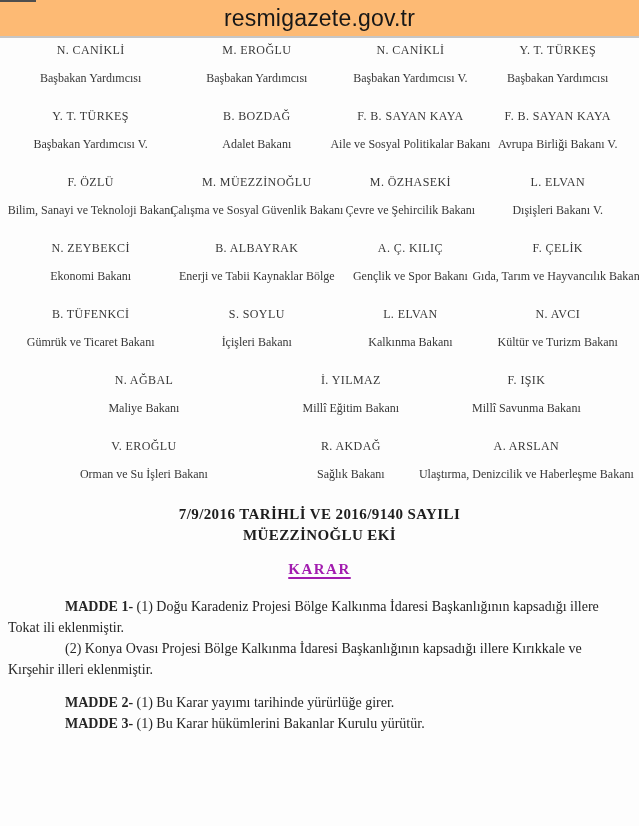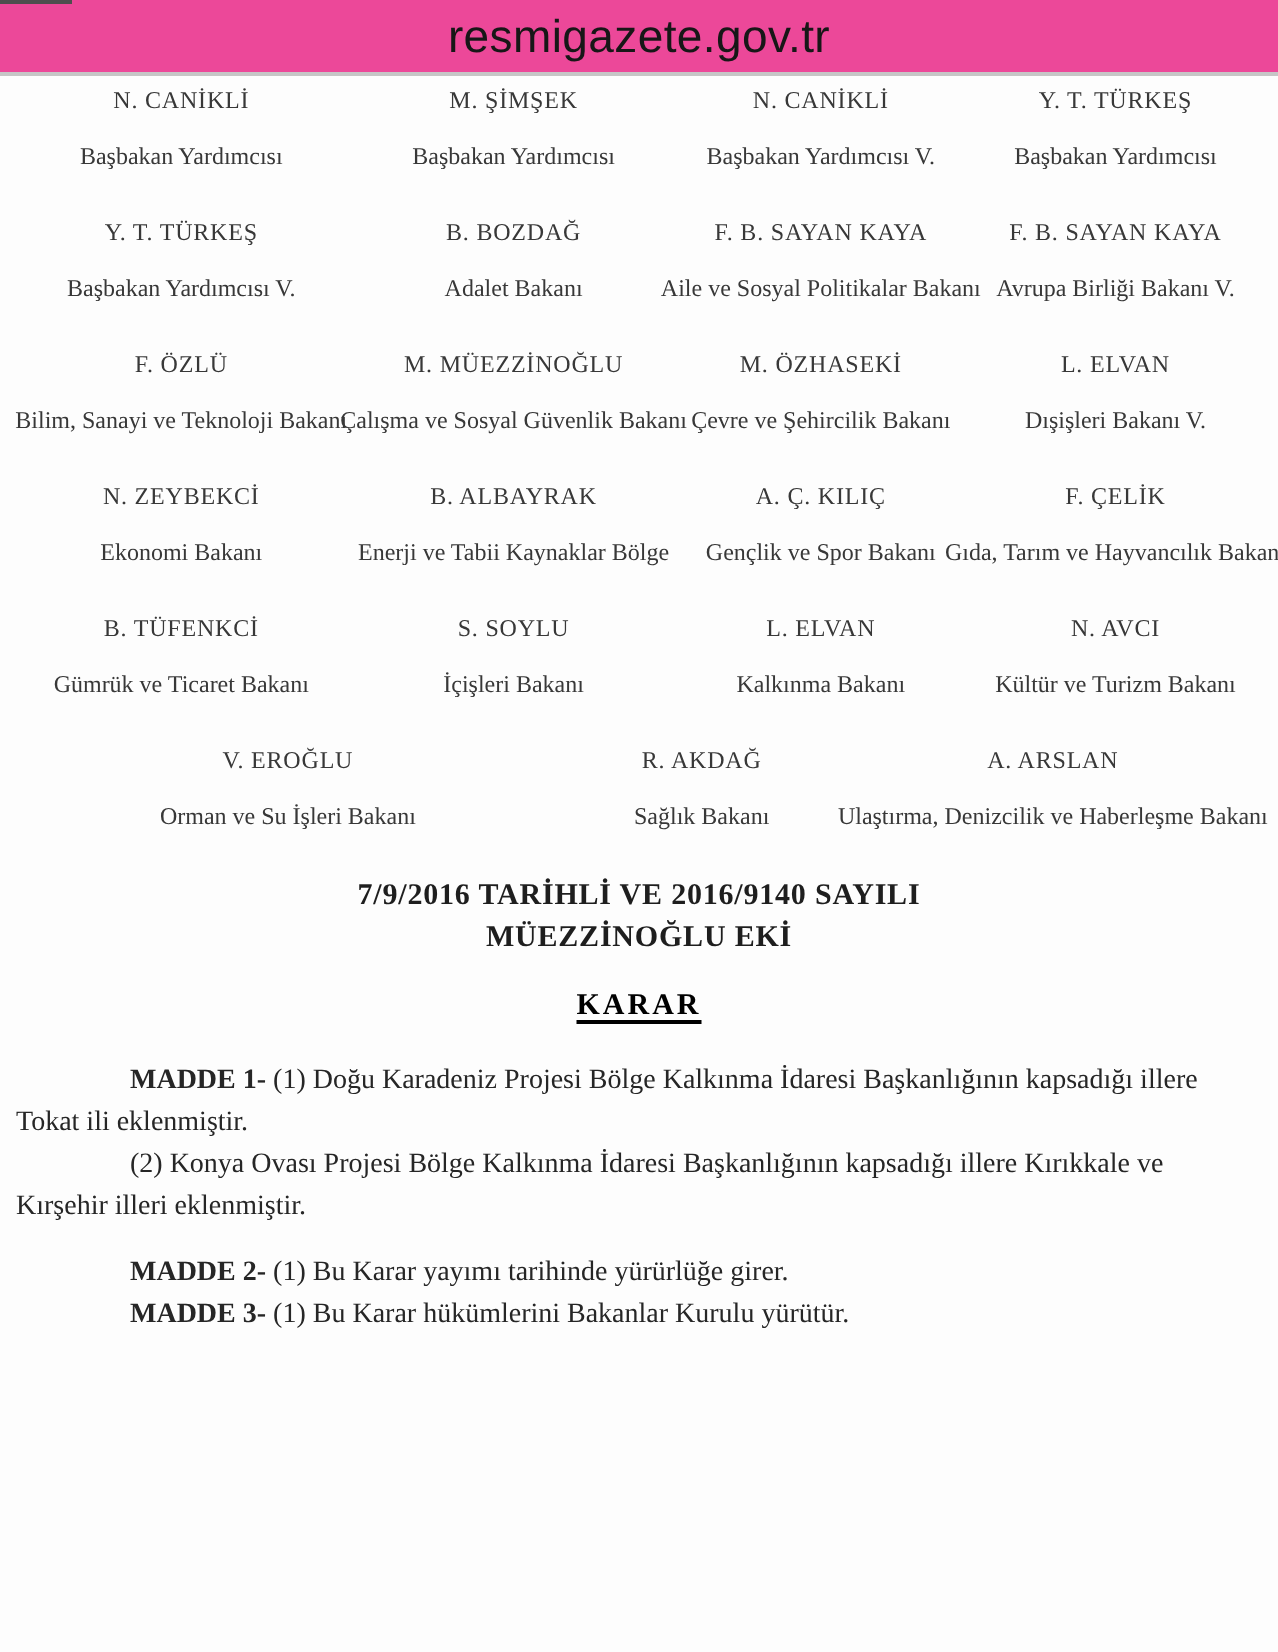--- a/index.html
+++ b/index.html
@@ -8,21 +8,21 @@
     background: #fdfdfd;
     font-family: "Liberation Serif", serif;
     overflow: hidden;
     position: relative;
   }
   
   .titlebar {
     height: 36px;
     display: flex; align-items: center; justify-content: center;
     border-bottom: 2px solid #c6c6c6;
-    background: #ec4899;
+    background: #fdba74;
     position: relative;
   }
   .titlebar .title {
     font-family: "Liberation Sans", sans-serif;
     font-size: 23px; color: #171717;
     letter-spacing: 0.2px;
   }
   .scan-tick {
     position: absolute; left: 0; top: 0;
     width: 36px; height: 2px; background: #4e4e4e;
@@ -51,21 +51,21 @@
   
   .decree-heading {
     margin: 22px 0 0 0;
     text-align: center;
     font-size: 15px; font-weight: bold; color: #1e1e1e;
     line-height: 21px; letter-spacing: 0.4px;
   }
   .karar {
     margin-top: 13px;
     text-align: center;
-    font-size: 15px; font-weight: bold; color: #000000;
+    font-size: 15px; font-weight: bold; color: #a21caf;
     line-height: 21px; letter-spacing: 1.5px;
   }
   .karar span {
     text-decoration: underline;
     text-underline-offset: 3px;
     text-decoration-thickness: 1.5px;
   }
   
   .article, .clause {
     margin: 0; padding: 0 2px;
@@ -88,21 +88,21 @@
 <main class="doc">
 
   <section class="signatures">
 
     <div class="m-row r4">
       <div class="m-cell">
         <div class="m-name">N. CANİKLİ</div>
         <div class="m-title">Başbakan Yardımcısı</div>
       </div>
       <div class="m-cell">
-        <div class="m-name">M. ŞİMŞEK</div>
+        <div class="m-name">M. EROĞLU</div>
         <div class="m-title">Başbakan Yardımcısı</div>
       </div>
       <div class="m-cell">
         <div class="m-name">N. CANİKLİ</div>
         <div class="m-title">Başbakan Yardımcısı V.</div>
       </div>
       <div class="m-cell">
         <div class="m-name">Y. T. TÜRKEŞ</div>
         <div class="m-title">Başbakan Yardımcısı</div>
       </div>
@@ -177,20 +177,34 @@
       <div class="m-cell">
         <div class="m-name">L. ELVAN</div>
         <div class="m-title">Kalkınma Bakanı</div>
       </div>
       <div class="m-cell">
         <div class="m-name">N. AVCI</div>
         <div class="m-title">Kültür ve Turizm Bakanı</div>
       </div>
     </div>
 
+    <div class="m-row r3">
+      <div class="m-cell">
+        <div class="m-name">N. AĞBAL</div>
+        <div class="m-title">Maliye Bakanı</div>
+      </div>
+      <div class="m-cell">
+        <div class="m-name">İ. YILMAZ</div>
+        <div class="m-title">Millî Eğitim Bakanı</div>
+      </div>
+      <div class="m-cell">
+        <div class="m-name">F. IŞIK</div>
+        <div class="m-title">Millî Savunma Bakanı</div>
+      </div>
+    </div>
 
     <div class="m-row r3">
       <div class="m-cell">
         <div class="m-name">V. EROĞLU</div>
         <div class="m-title">Orman ve Su İşleri Bakanı</div>
       </div>
       <div class="m-cell">
         <div class="m-name">R. AKDAĞ</div>
         <div class="m-title">Sağlık Bakanı</div>
       </div>

